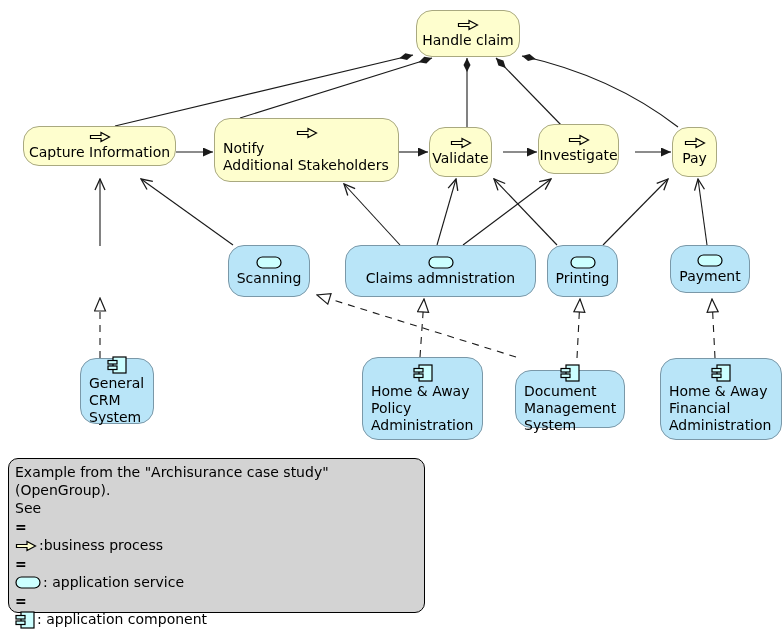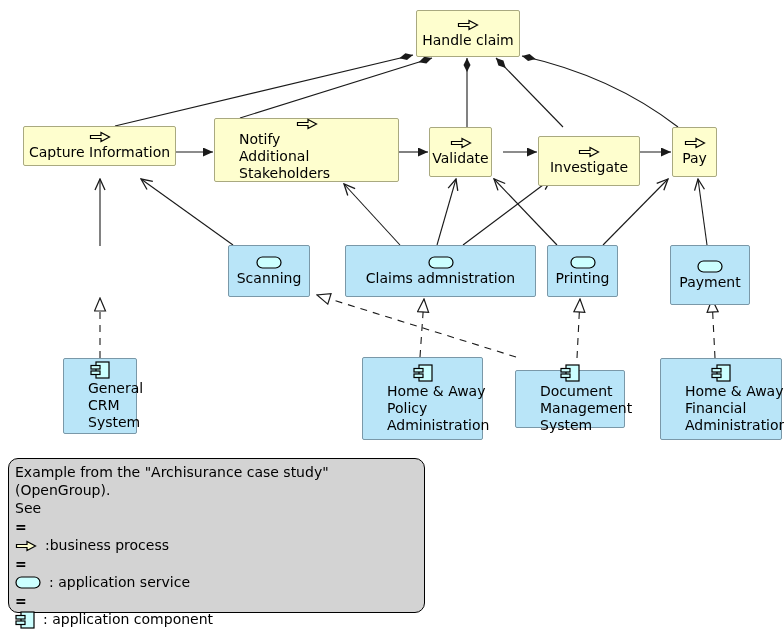--- a/index.html
+++ b/index.html
@@ -2,37 +2,37 @@
 <html><head>
 <meta charset="utf-8">
 <style>
   html,body{margin:0;padding:0;background:#fff;}
   .canvas{
     position:relative;width:784px;height:631px;background:#fff;overflow:hidden;
     font-family:"DejaVu Sans","Liberation Sans",sans-serif;font-size:14px;color:#000;
   }
   svg.edges{position:absolute;left:0;top:0;width:784px;height:631px;}
   .node{
-    position:absolute;box-sizing:border-box;border-radius:2px;
+    position:absolute;box-sizing:border-box;border-radius:16px;
     display:flex;flex-direction:column;align-items:center;justify-content:center;
     line-height:17px;text-align:center;
   }
   .process{background:#FEFECE;border:1.5px solid #A9A980;}
   .app{background:#B9E5F8;border:1.5px solid #7A98A8;}
   .node .ic{flex:0 0 auto;margin-bottom:1px;}
   .lbl{white-space:pre;}
-  .lbl-multi{white-space:pre-line;text-align:left;align-self:flex-start;padding-left:24px;}
+  .lbl-multi{white-space:pre-line;text-align:left;align-self:flex-start;padding-left:8px;}
   .legend{
     position:absolute;left:8px;top:458px;width:417px;height:155px;box-sizing:border-box;
     background:#D3D3D3;border:1px solid #000;border-radius:10px;
     padding:4px 6px 2px 6px;line-height:18px;
   }
   .lg-title{white-space:pre-line;margin-bottom:1px;}
   .lg-sep{font-weight:bold;line-height:18px;}
-  .lg-row{display:flex;align-items:center;gap:8px;line-height:19px;}
+  .lg-row{display:flex;align-items:center;gap:2px;line-height:19px;}
   .lg-row svg{flex:0 0 auto;}
 </style>
 </head>
 <body>
 
 <div class="canvas">
 
   <svg class="edges" viewBox="0 0 784 631">
     <defs>
       <marker id="mDiamond" markerUnits="userSpaceOnUse" markerWidth="16" markerHeight="10" refX="15" refY="5" orient="auto">
@@ -102,21 +102,21 @@
 Additional Stakeholders</div>
   </div>
 
   <div class="node process" style="left:429px;top:127px;width:63px;height:50px">
     <svg class="ic" width="22" height="12" viewBox="0 0 22 12">
         <path d="M1.5 4.5 H12 V1.5 L20.5 6 L12 10.5 V7.5 H1.5 z" fill="none" stroke="#000" stroke-width="1.2"></path>
       </svg>
     <div class="lbl">Validate</div>
   </div>
 
-  <div class="node process" style="left:538px;top:136px;width:102px;height:50px">
+  <div class="node process" style="left:538px;top:124px;width:81px;height:50px">
     <svg class="ic" width="22" height="12" viewBox="0 0 22 12">
         <path d="M1.5 4.5 H12 V1.5 L20.5 6 L12 10.5 V7.5 H1.5 z" fill="none" stroke="#000" stroke-width="1.2"></path>
       </svg>
     <div class="lbl">Investigate</div>
   </div>
 
   <div class="node process" style="left:672px;top:127px;width:45px;height:50px">
     <svg class="ic" width="22" height="12" viewBox="0 0 22 12">
         <path d="M1.5 4.5 H12 V1.5 L20.5 6 L12 10.5 V7.5 H1.5 z" fill="none" stroke="#000" stroke-width="1.2"></path>
       </svg>
@@ -138,28 +138,28 @@
     <div class="lbl">Claims admnistration</div>
   </div>
 
   <div class="node app" style="left:547px;top:245px;width:71px;height:52px">
     <svg class="ic" width="26" height="13" viewBox="0 0 26 13">
         <rect x="1" y="1" width="24" height="11" rx="5.5" fill="#CCFFFF" stroke="#000" stroke-width="1.2"></rect>
       </svg>
     <div class="lbl">Printing</div>
   </div>
 
-  <div class="node app" style="left:670px;top:245px;width:80px;height:60px">
+  <div class="node app" style="left:670px;top:245px;width:80px;height:48px">
     <svg class="ic" width="26" height="13" viewBox="0 0 26 13">
         <rect x="1" y="1" width="24" height="11" rx="5.5" fill="#CCFFFF" stroke="#000" stroke-width="1.2"></rect>
       </svg>
     <div class="lbl">Payment</div>
   </div>
 
-  <div class="node app" style="left:63px;top:358px;width:74px;height:76px">
+  <div class="node app" style="left:80px;top:358px;width:74px;height:66px">
     <svg class="ic" width="20" height="18" viewBox="0 0 20 18">
         <rect x="6" y="1" width="13" height="16" fill="#CCFFFF" stroke="#000" stroke-width="1.2"></rect>
         <rect x="1" y="4.5" width="9" height="3.5" fill="#CCFFFF" stroke="#000" stroke-width="1.2"></rect>
         <rect x="1" y="10" width="9" height="3.5" fill="#CCFFFF" stroke="#000" stroke-width="1.2"></rect>
       </svg>
     <div class="lbl lbl-multi">General
 CRM
 System</div>
   </div>
 

